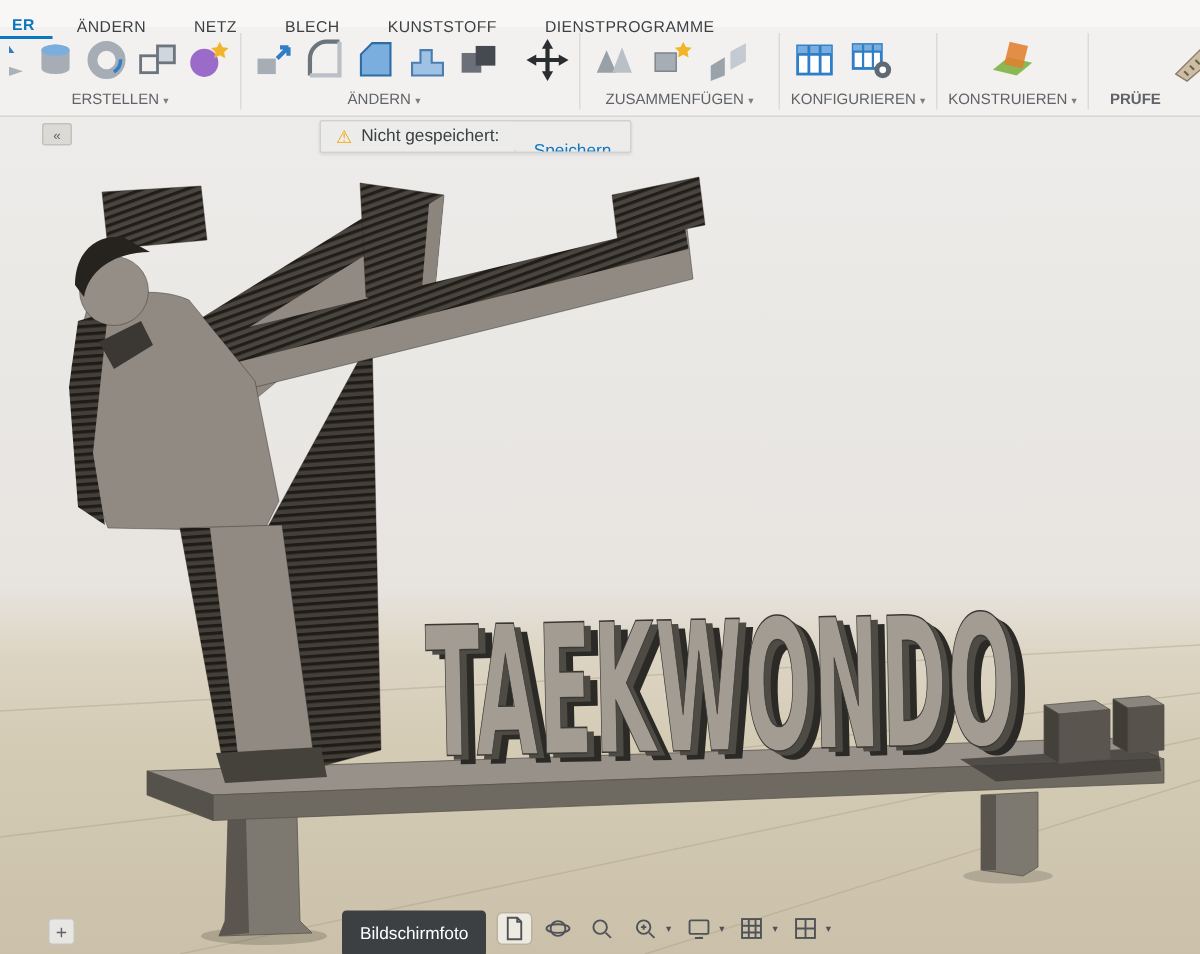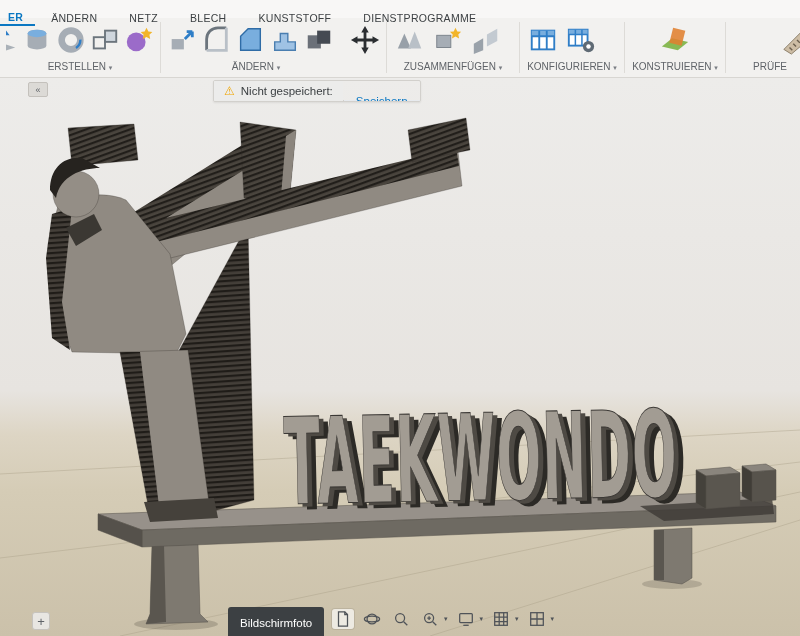--- a/index.html
+++ b/index.html
@@ -27,21 +27,21 @@
     white-space:nowrap; }
   .tlabel .caret { font-size:7px; color:#7a7e83; }
   .tsep { width:1px; background:#dddbd7; margin:4px 0; }
   .g1 { width:160px; } .g2 { width:225px; } .g3 { width:132px; }
   .g4 { width:104px; } .g5 { width:100px; }
   .g6 { flex:1; overflow:hidden; }
   .g2 .tlabel { width:190px; }
   .movegap { margin-left:12px; }
   .g6 .ticons { justify-content:flex-end; padding-right:0; }
   .g6 .ticon { margin-right:-14px; }
-  .g6 .tlabel { text-align:center; padding-left:14px; }
+  .g6 .tlabel { text-align:left; padding-left:14px;font-weight:bold; }
 
   
   .viewport { position:relative; width:800px; height:558px;
     background:linear-gradient(180deg,#edecea 0%,#e7e4e0 56%,#ddd5c4 64%,#d5ccb6 74%,#cbc1aa 100%); }
   .viewport > svg.scene { position:absolute; left:0; top:0; width:800px; height:558px; }
 
   
   .warnbar { position:absolute; left:213px; top:2px; height:22px; display:flex;
     border:1px solid #d2d0cc; border-radius:2px; overflow:hidden; font-size:11.5px;
     box-shadow:0 1px 2px rgba(0,0,0,.08); }

